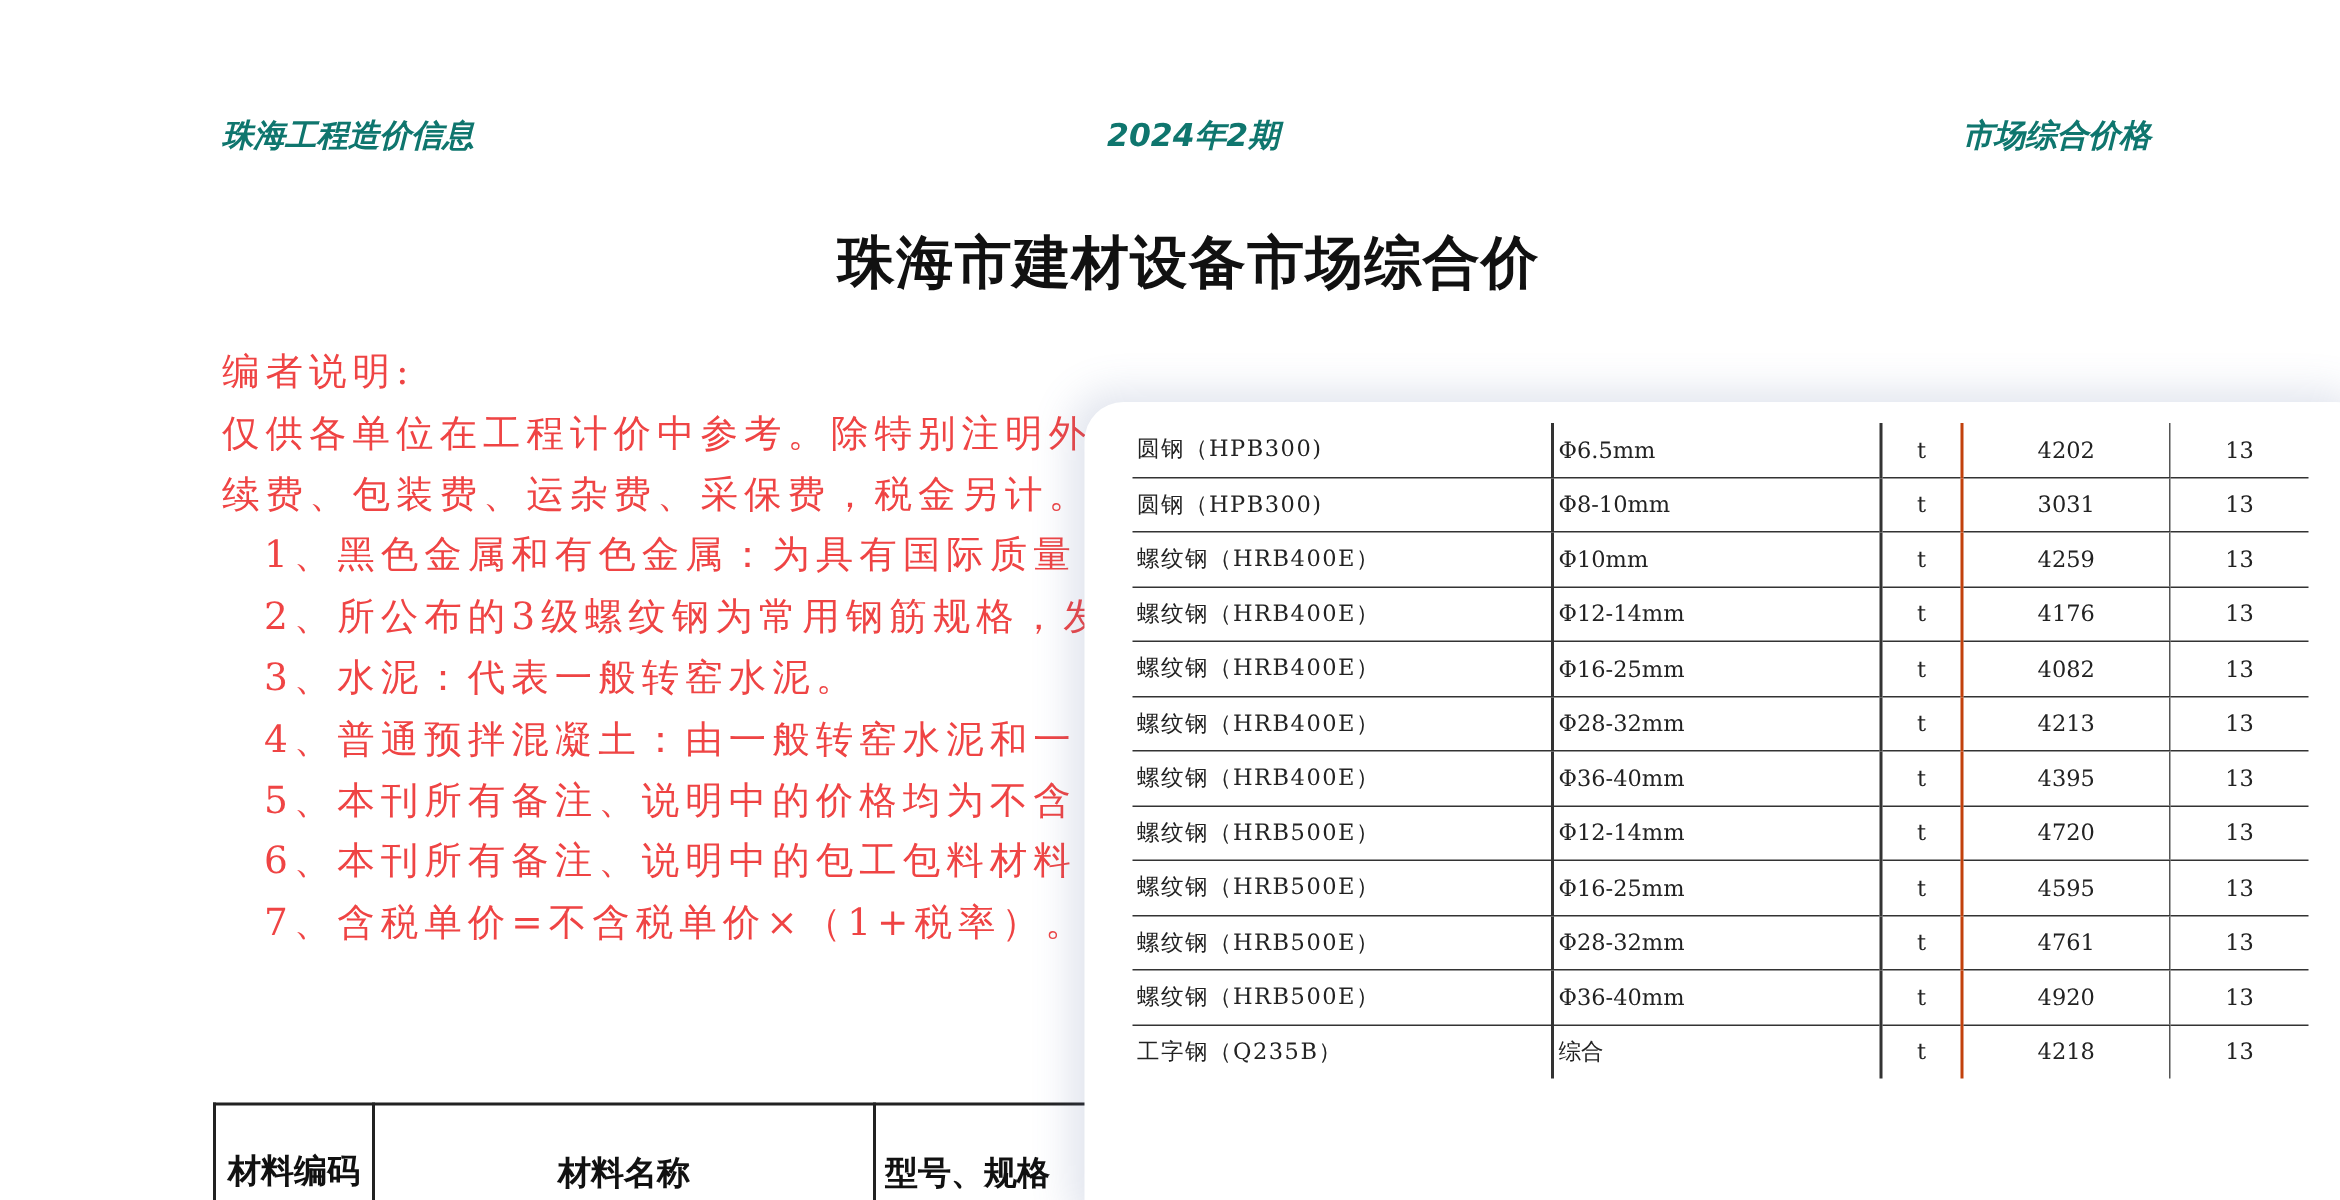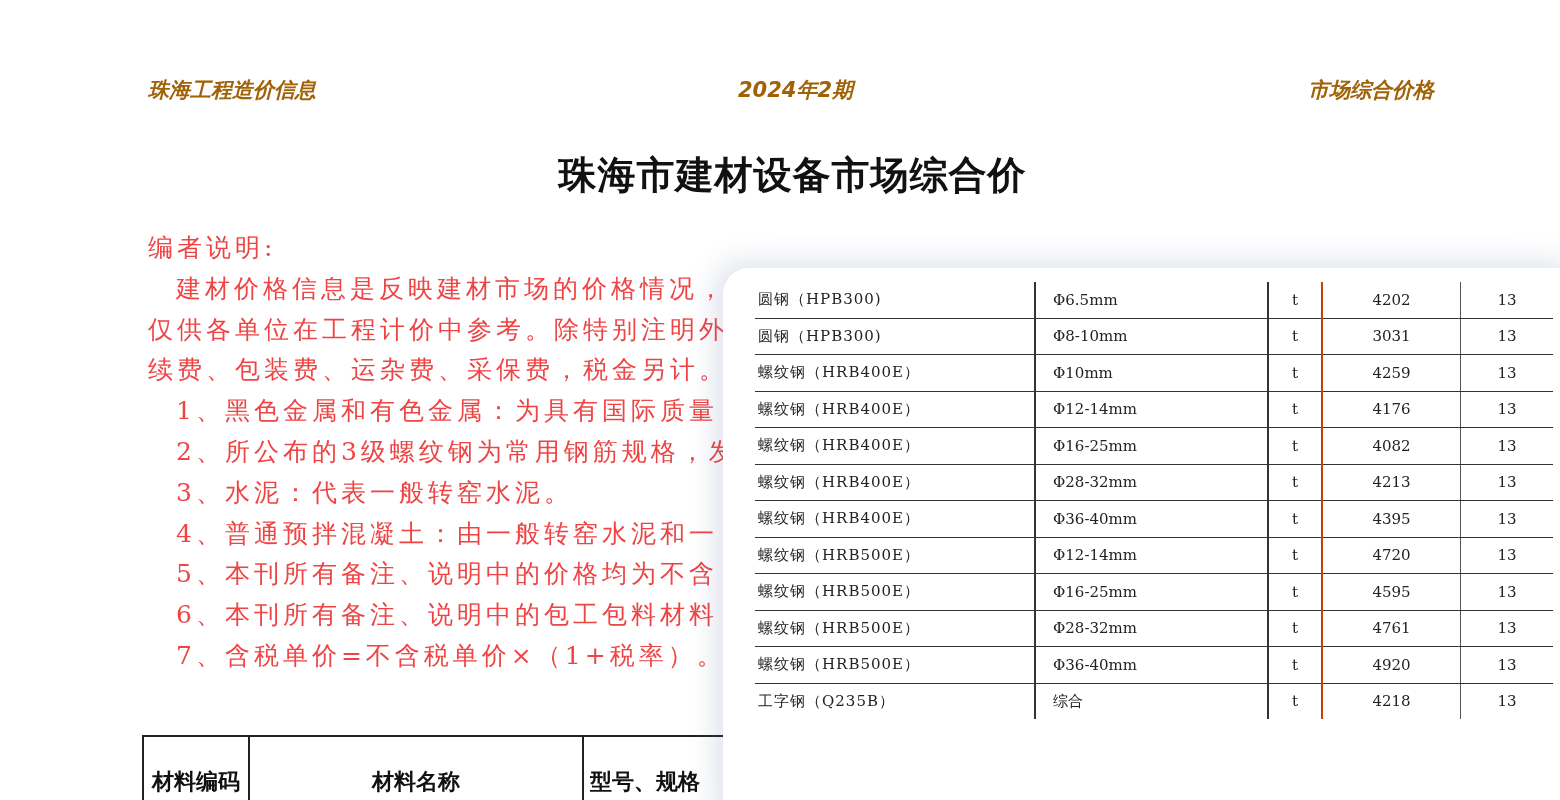--- a/index.html
+++ b/index.html
@@ -4,21 +4,21 @@
   <style>
     html, body { margin: 0; padding: 0; }
     body {
       width: 1560px; height: 800px; overflow: hidden; position: relative;
       background: #ffffff; color: #111;
       font-family: "DejaVu Serif", "Liberation Serif", serif;
     }
     .running-header {
       position: absolute; top: 76px; left: 0; width: 1560px; height: 34px;
       font-family: "DejaVu Sans", "Liberation Sans", sans-serif;
-      font-style: italic; font-weight: bold; font-size: 21px; color: #a16207;
+      font-style: italic; font-weight: bold; font-size: 21px; color: #0f766e;
     }
     .running-header span { position: absolute; top: 0; white-space: nowrap; }
     .rh-left { left: 148px; }
     .rh-center { left: 738px; }
     .rh-right { left: 1308px; }
 
     .doc-title {
       position: absolute; top: 150px; left: 0; width: 1585px; text-align: center;
       font-family: "DejaVu Serif", "Liberation Serif", serif;
       font-weight: bold; font-size: 38px; letter-spacing: 1px; color: #111;
@@ -53,39 +53,38 @@
     .price-table {
       position: absolute; left: 755px; top: 282px; border-collapse: collapse;
       font-family: "DejaVu Serif", "Liberation Serif", serif; font-size: 15px; color: #222;
     }
     .price-table td {
       height: 35.5px; padding: 0; border-bottom: 1.5px solid #333; vertical-align: middle;
       white-space: nowrap;
     }
     .price-table tr:last-child td { border-bottom: none; }
     .price-table td.name { width: 276px; padding-left: 3px; letter-spacing: 1px; }
-    .price-table td.spec { width: 214px; padding-left: 17px; border-left: 2px solid #333; }
+    .price-table td.spec { width: 214px; padding-left: 3px; border-left: 2px solid #333; }
     .price-table td.unit { width: 52px; text-align: center; border-left: 2px solid #333; }
     .price-table td.price { width: 137px; text-align: center; border-left: 2px solid #c2410c; }
     .price-table td.tax { width: 92px; text-align: center; border-left: 1.5px solid #555; }
   </style>
 </head>
 <body>
 
 <div class="running-header">
   <span class="rh-left">珠海工程造价信息</span>
   <span class="rh-center">2024年2期</span>
   <span class="rh-right">市场综合价格</span>
 </div>
 
 <div class="doc-title">珠海市建材设备市场综合价</div>
 
 <div class="notes">
   <p>编者说明:</p>
-  <p class="indent">建材价格信息是反映建材市场的价格情况，</p>
   <p>仅供各单位在工程计价中参考。除特别注明外</p>
   <p>续费、包装费、运杂费、采保费，税金另计。</p>
   <p class="indent">1、黑色金属和有色金属：为具有国际质量</p>
   <p class="indent">2、所公布的3级螺纹钢为常用钢筋规格，发</p>
   <p class="indent">3、水泥：代表一般转窑水泥。</p>
   <p class="indent">4、普通预拌混凝土：由一般转窑水泥和一</p>
   <p class="indent">5、本刊所有备注、说明中的价格均为不含</p>
   <p class="indent">6、本刊所有备注、说明中的包工包料材料</p>
   <p class="indent">7、含税单价=不含税单价×（1+税率）。</p>
 </div>

